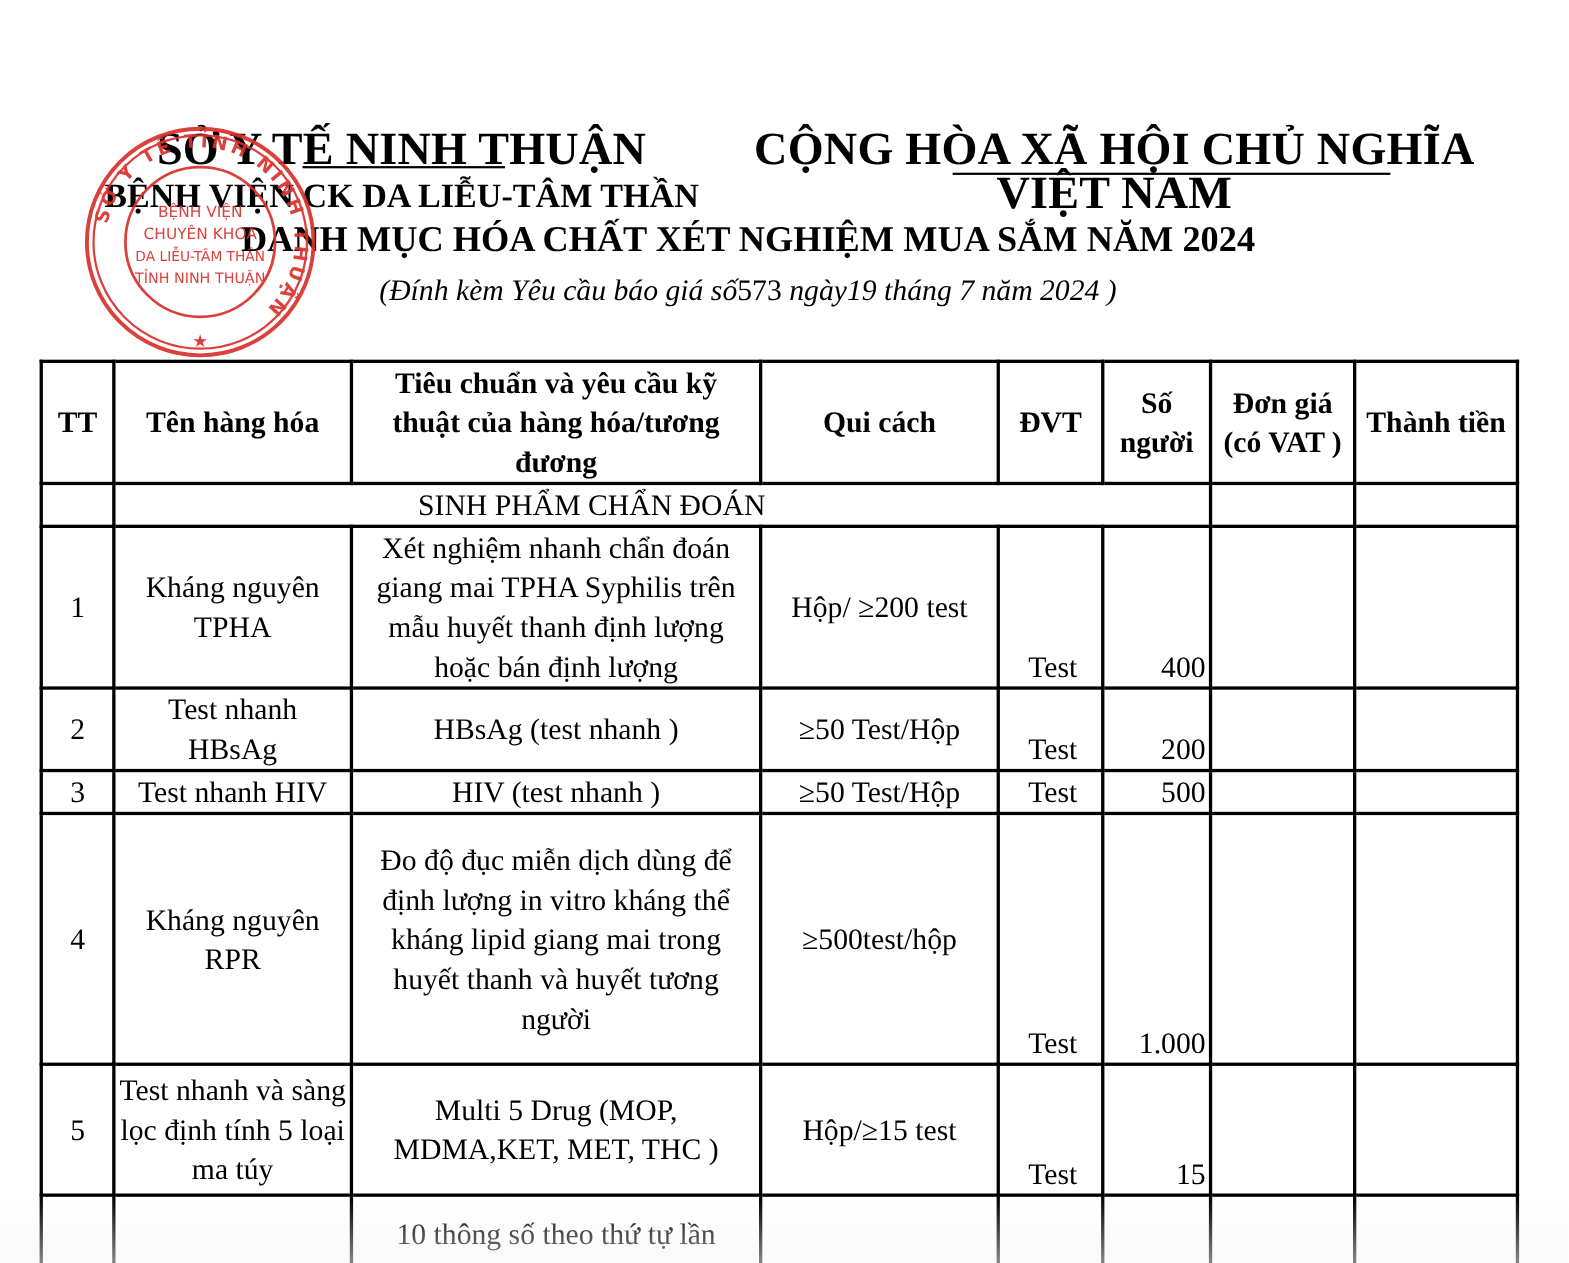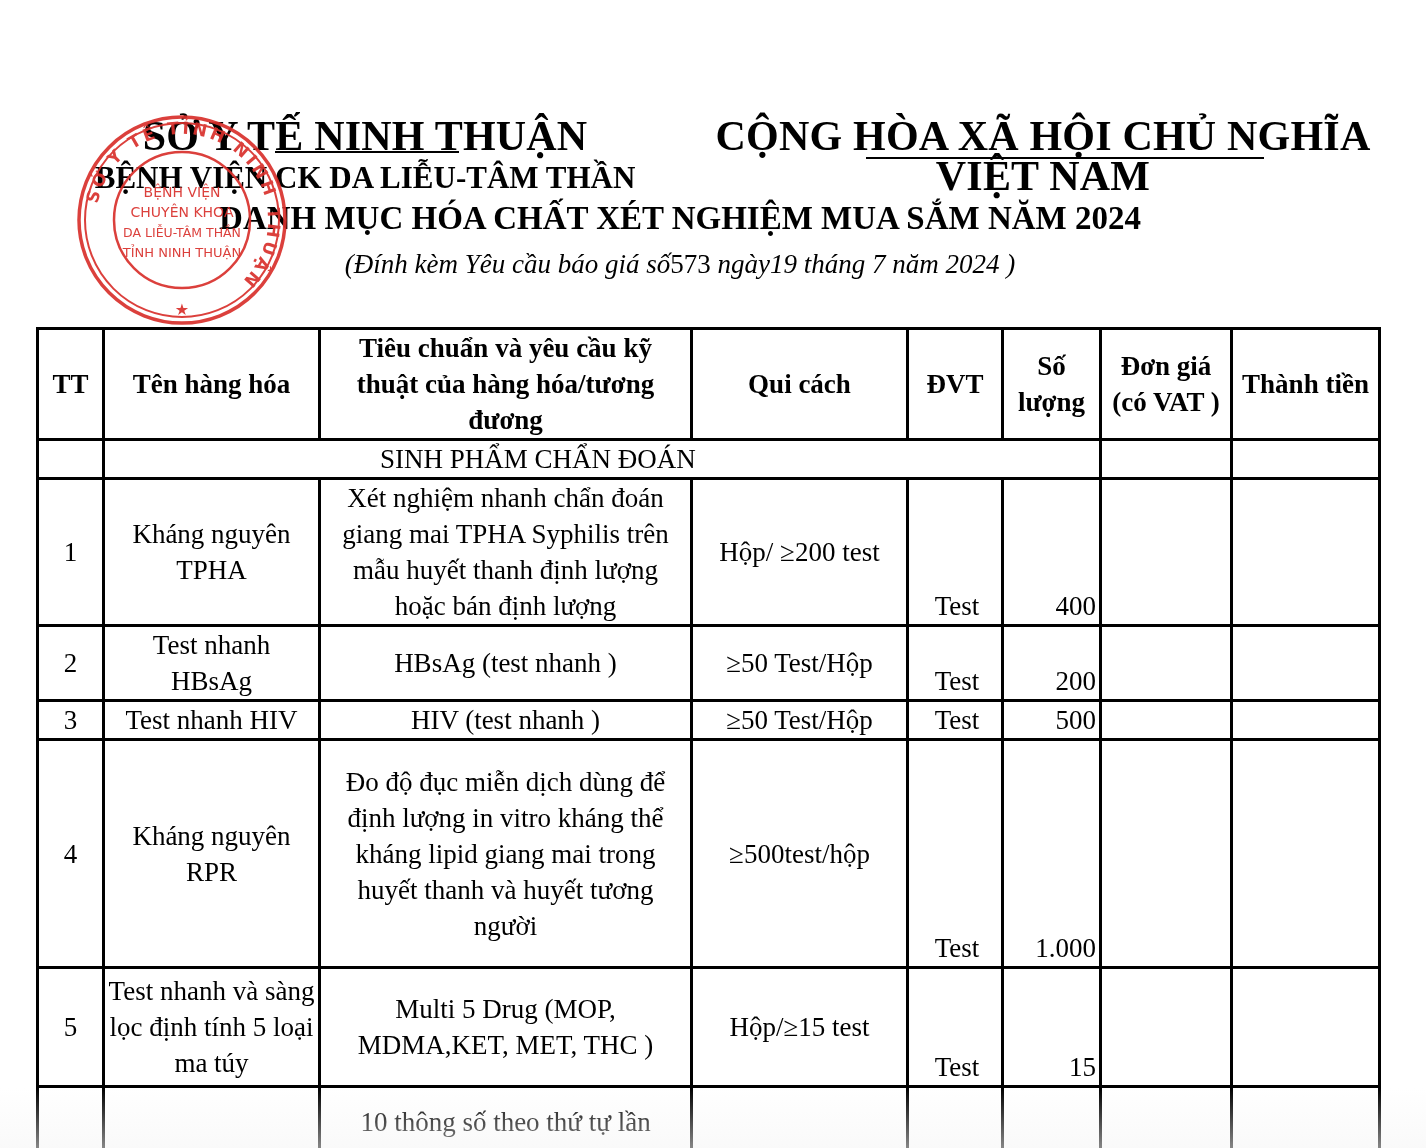--- a/index.html
+++ b/index.html
@@ -4,21 +4,21 @@
 <style>
   html, body { margin: 0; padding: 0; background: #ffffff; }
   body {
     width: 1426px; height: 1148px; overflow: hidden; position: relative;
     font-family: "Liberation Serif", "DejaVu Serif", serif; color: #000;
   }
   .hdr-left, .hdr-right {
     position: absolute; text-align: center; font-weight: bold;
   }
   .hdr-left { left: 70px; width: 590px; top: 70px; }
-  .hdr-right { left: 698px; width: 690px; top: 70px; }
+  .hdr-right { left: 668px; width: 690px; top: 70px; }
   .hdr-line1 { font-size: 42px; line-height: 40px; letter-spacing: 0.2px; margin-top: 46px; }
   .hdr-line2 { font-size: 31px; line-height: 44px; }
   .hdr-right .hdr-line2 { font-size: 30px; }
   .rule { position: absolute; height: 2px; background: #000; }
   .title {
     position: absolute; left: 180px; width: 1000px; top: 196px; text-align: center;
     font-weight: bold; font-size: 33px; line-height: 44px;
   }
   .subtitle {
     position: absolute; left: 180px; width: 1000px; top: 244px; text-align: center;
@@ -80,21 +80,21 @@
       <col style="width:131px">
       <col style="width:148px">
   </colgroup>
   <tbody>
       <tr style="height:110px;">
     <th>TT</th>
     <th>Tên hàng hóa</th>
     <th style="padding:0 20px;">Tiêu chuẩn và yêu cầu kỹ thuật của hàng hóa/tương đương</th>
     <th>Qui cách</th>
     <th>ĐVT</th>
-    <th style="padding:0 10px;">Số lượng</th>
+    <th style="padding:0 10px;">Số người</th>
     <th>Đơn giá (có VAT )</th>
     <th>Thành tiền</th>
   </tr>
   <tr style="height:37px;">
     <td></td>
     <td colspan="5" class="section-title" style="text-align:left; padding-left:275px;margin-top:19px;">SINH PHẨM CHẨN ĐOÁN</td>
     <td></td>
     <td></td>
   </tr>
   <tr style="height:145px;">

